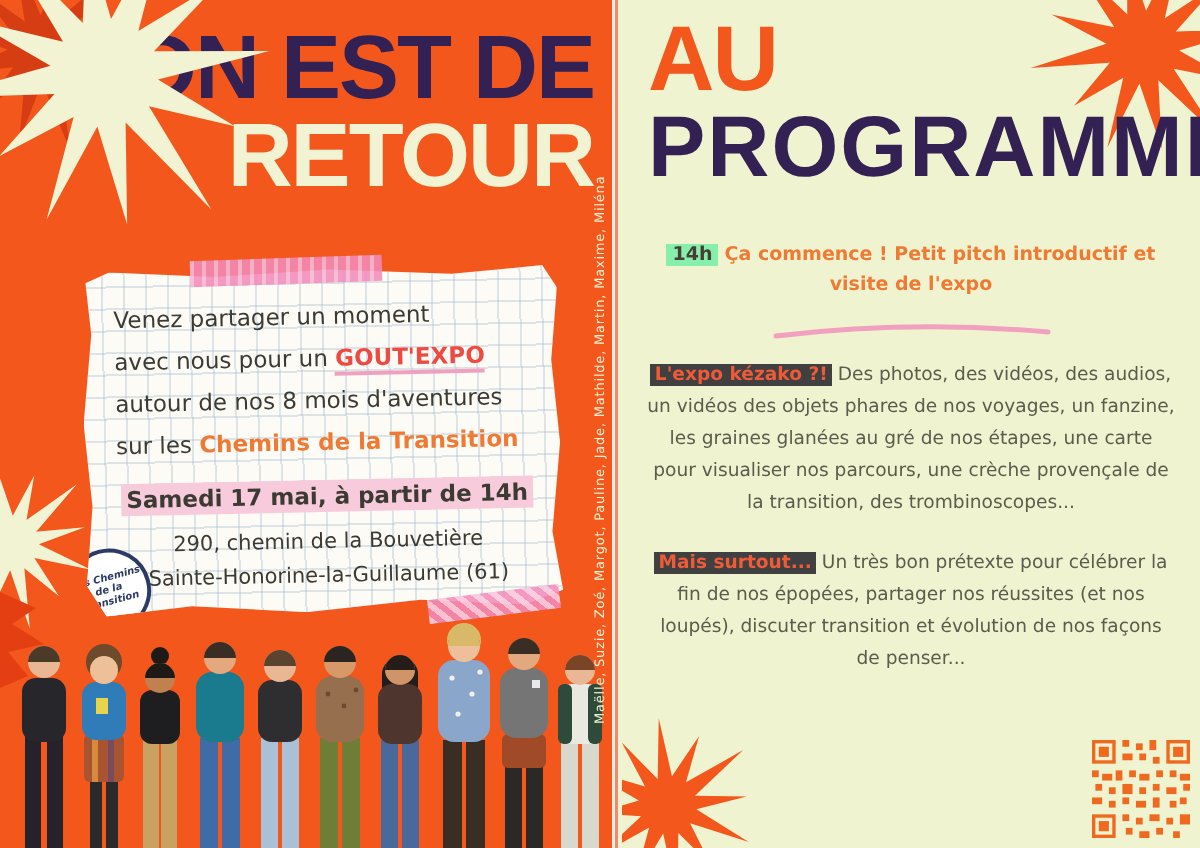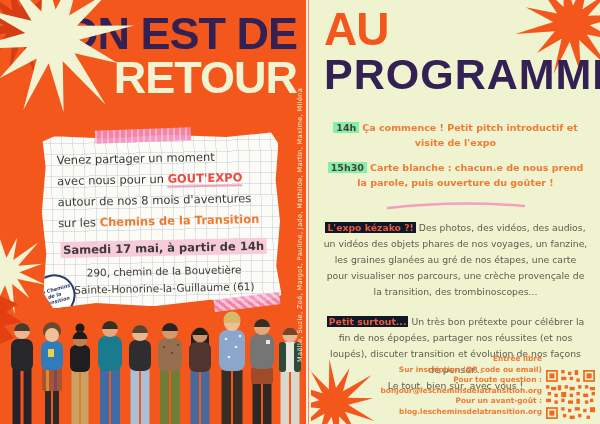--- a/index.html
+++ b/index.html
@@ -59,21 +59,21 @@
   .title-right{position:absolute;left:13px;top:6px;z-index:2;
     font-family:"Liberation Sans",sans-serif;font-weight:900;}
   .title-right .t1{color:#f4571c;font-size:46px;line-height:46px;letter-spacing:-1px;}
   .title-right .t2{color:#332153;font-size:43px;line-height:45px;letter-spacing:1px;}
   .right-content{position:absolute;left:12px;right:12px;top:120px;text-align:center;z-index:2;}
   .sched{margin:0 0 10px 0;font-size:9.5px;line-height:15px;}
   .sched .time{color:#473f33;font-weight:bold;background:#86efac;padding:0 3px;}
   .sched .desc{color:#ef7a33;font-weight:bold;}
   .curve-divider{margin:2px auto 10px auto;display:block;}
   .para{margin:0 0 14px 0;font-size:9.3px;line-height:16px;color:#5c5c4e;}
-  .para .lead{background:#0f172a;color:#ef5a38;font-weight:bold;padding:0 2px;}
+  .para .lead{background:#404040;color:#ef5a38;font-weight:bold;padding:0 2px;}
   .para .tail{display:block;}
   .footer{position:absolute;right:58px;bottom:7px;text-align:right;z-index:2;
     color:#ef7a33;font-size:7.4px;line-height:10.5px;font-weight:bold;}
   .qr{position:absolute;right:5px;bottom:5px;width:49px;height:49px;z-index:2;}
 </style>
 </head>
 <body>
 
 <div class="poster">
 
@@ -235,45 +235,34 @@
       <div class="t1">AU</div>
       <div class="t2">PROGRAMME</div>
     </div>
 
     <div class="right-content">
 
       <p class="sched">
         <span class="time">14h</span>
         <span class="desc">Ça commence ! Petit pitch introductif et visite de l'expo</span>
       </p>
-      <p class="sched">
-        <span class="time">15h30</span>
-        <span class="desc">Carte blanche : chacun.e de nous prend la parole, puis ouverture du goûter !</span>
-      </p>
 
       <svg class="curve-divider" width="140" height="10" viewBox="0 0 140 10">
         <path d="M2 8 Q70 0 138 6" stroke="#f2a0bf" fill="none" stroke-width="2.5" stroke-linecap="round"></path>
       </svg>
 
       <p class="para">
         <span class="lead">L'expo kézako ?!</span><span> Des photos, des vidéos, des audios, un vidéos des objets phares de nos voyages, un fanzine, les graines glanées au gré de nos étapes, une carte pour visualiser nos parcours, une crèche provençale de la transition, des trombinoscopes...</span>
       </p>
 
       <p class="para">
-        <span class="lead">Petit surtout...</span><span> Un très bon prétexte pour célébrer la fin de nos épopées, partager nos réussites (et nos loupés), discuter transition et évolution de nos façons de penser...</span>
-        <span class="tail">Le tout, bien sûr, avec vous !</span>
+        <span class="lead">Mais surtout...</span><span> Un très bon prétexte pour célébrer la fin de nos épopées, partager nos réussites (et nos loupés), discuter transition et évolution de nos façons de penser...</span>
       </p>
     </div>
 
-    <div class="footer">
-      <div>Entrée libre</div>
-      <div>Sur inscription (QR code ou email)</div>
-      <div>Pour toute question : bonjour@lescheminsdelatransition.org</div>
-      <div>Pour un avant-goût : blog.lescheminsdelatransition.org</div>
-    </div>
 
     <svg class="qr" viewBox="0 0 29 29">
       <g fill="#ef6a1e">
         <rect x="0" y="0" width="7" height="7"></rect>
           <rect x="22" y="0" width="7" height="7"></rect>
           <rect x="0" y="22" width="7" height="7"></rect>
         <rect x="1" y="1" width="5" height="5" fill="#f0f3d0"></rect>
           <rect x="23" y="1" width="5" height="5" fill="#f0f3d0"></rect>
           <rect x="1" y="23" width="5" height="5" fill="#f0f3d0"></rect>
         <rect x="2" y="2" width="3" height="3"></rect>

